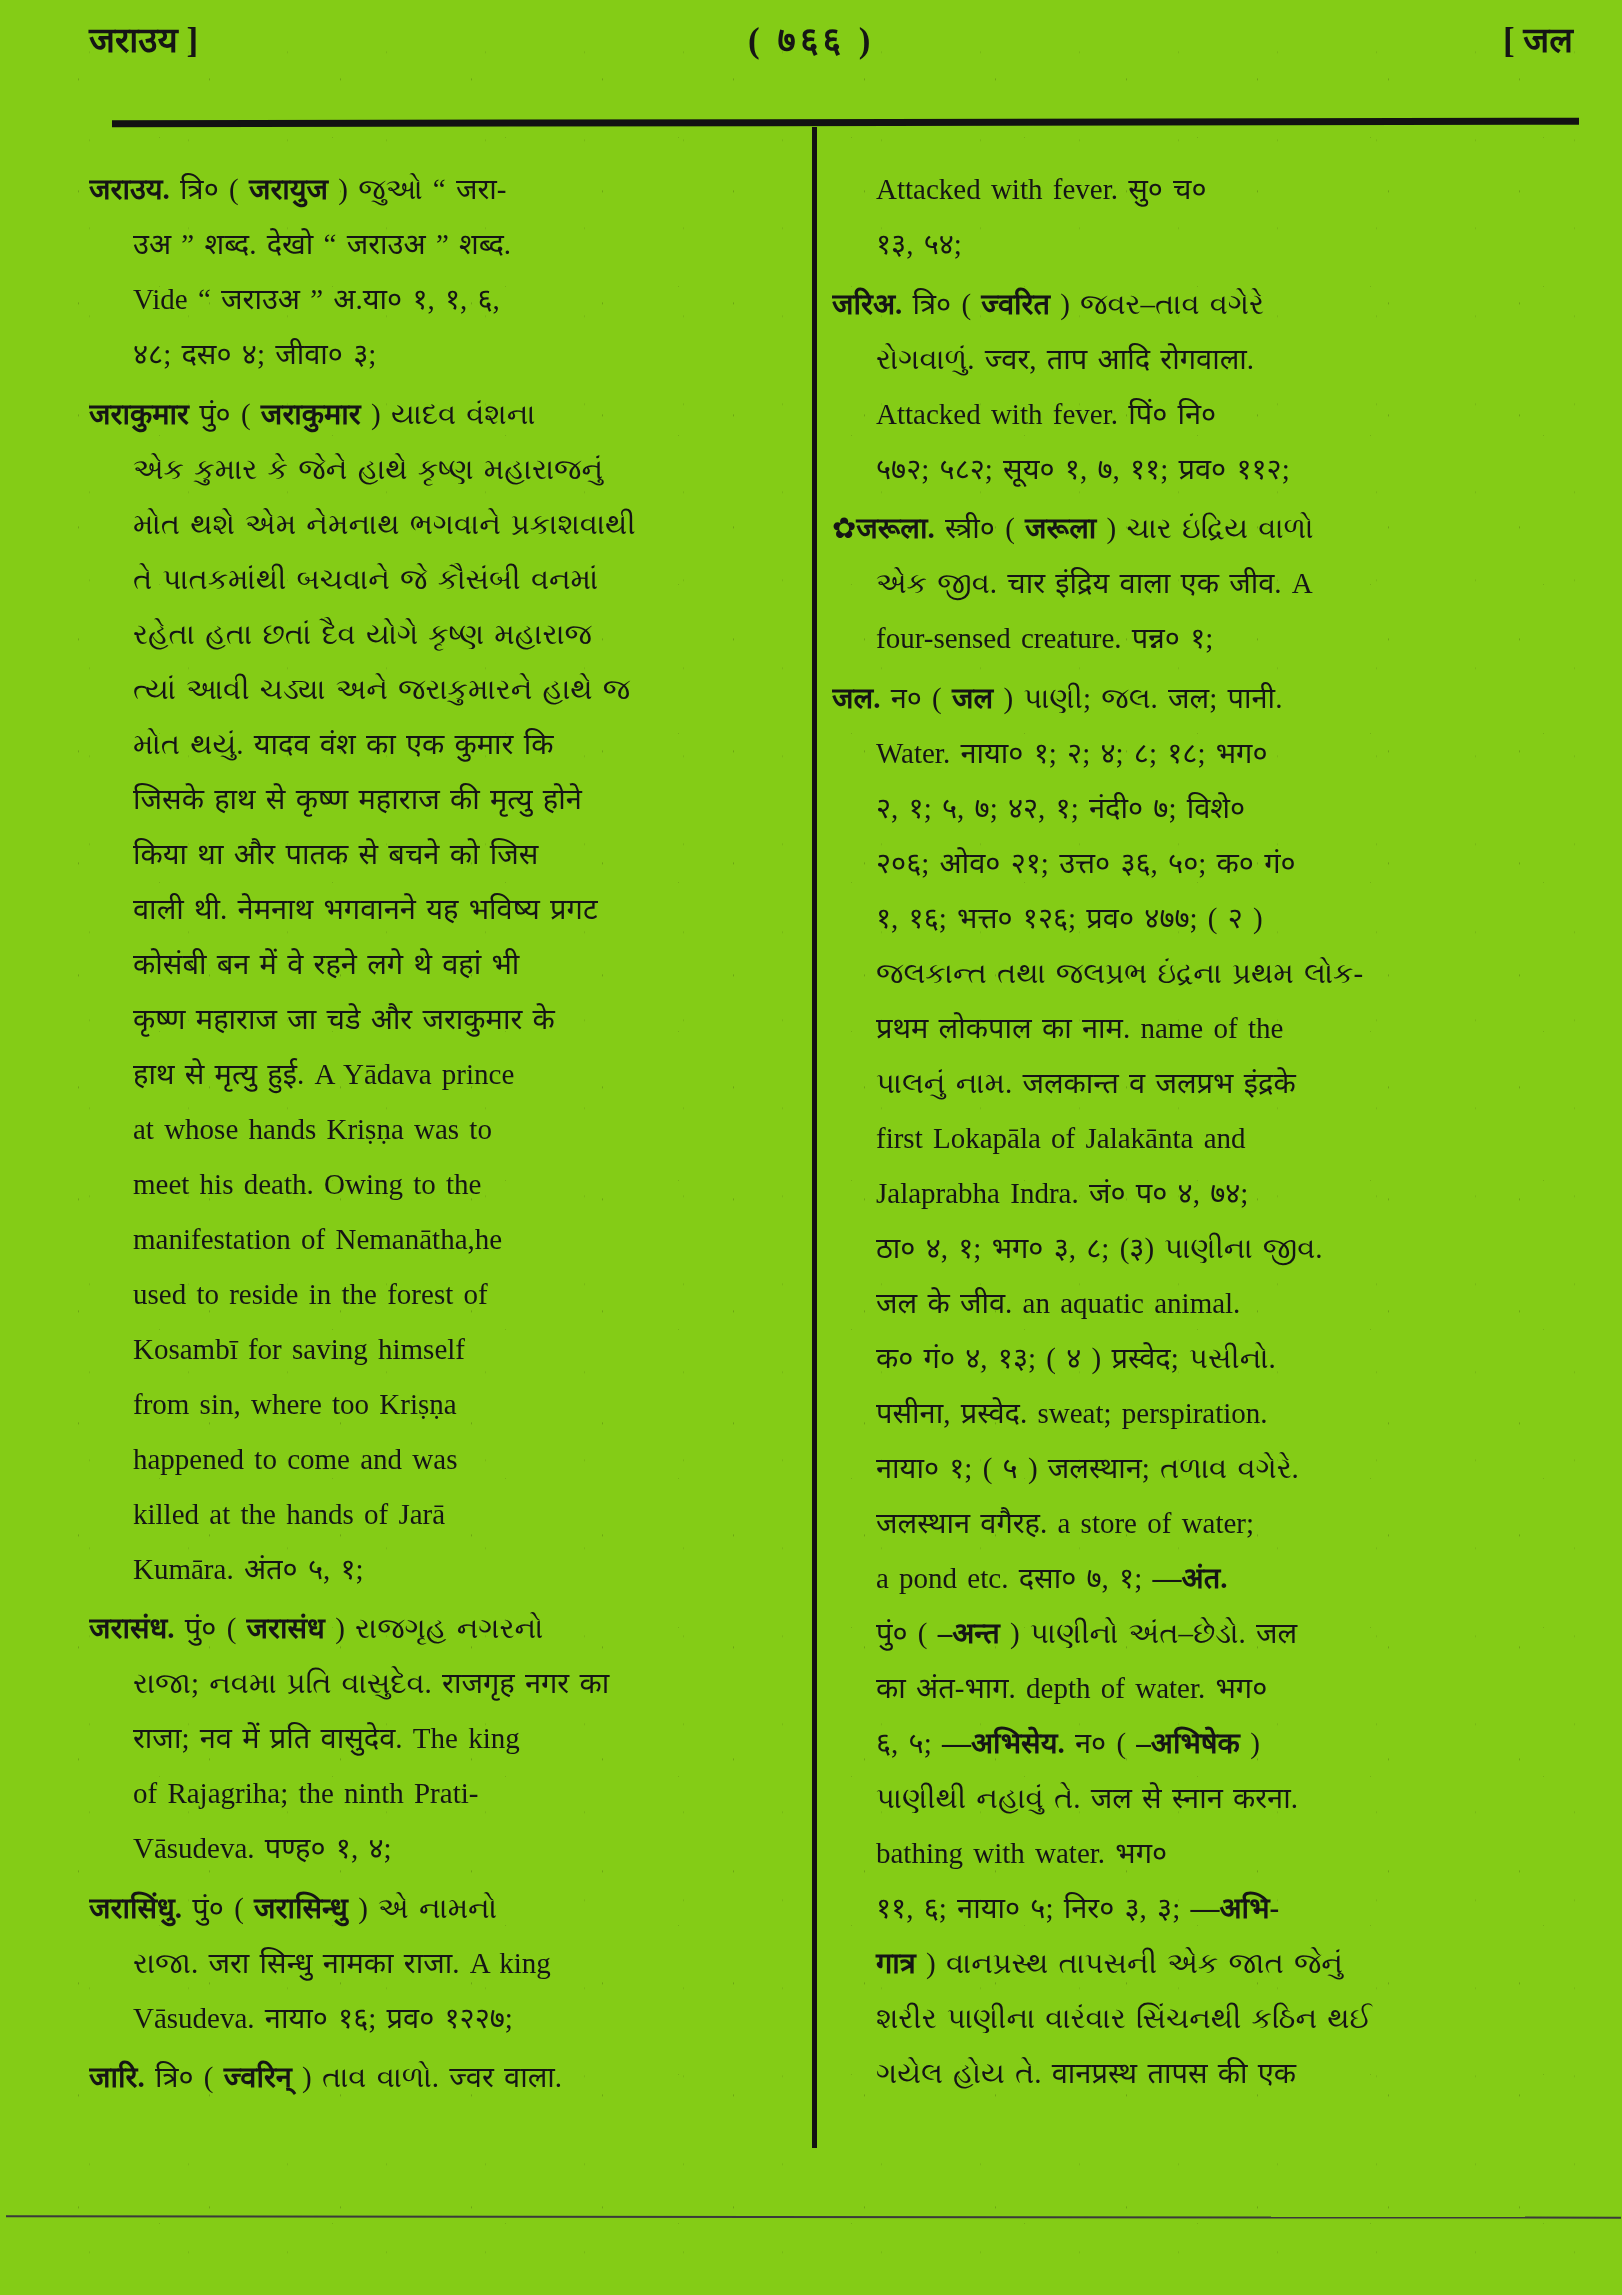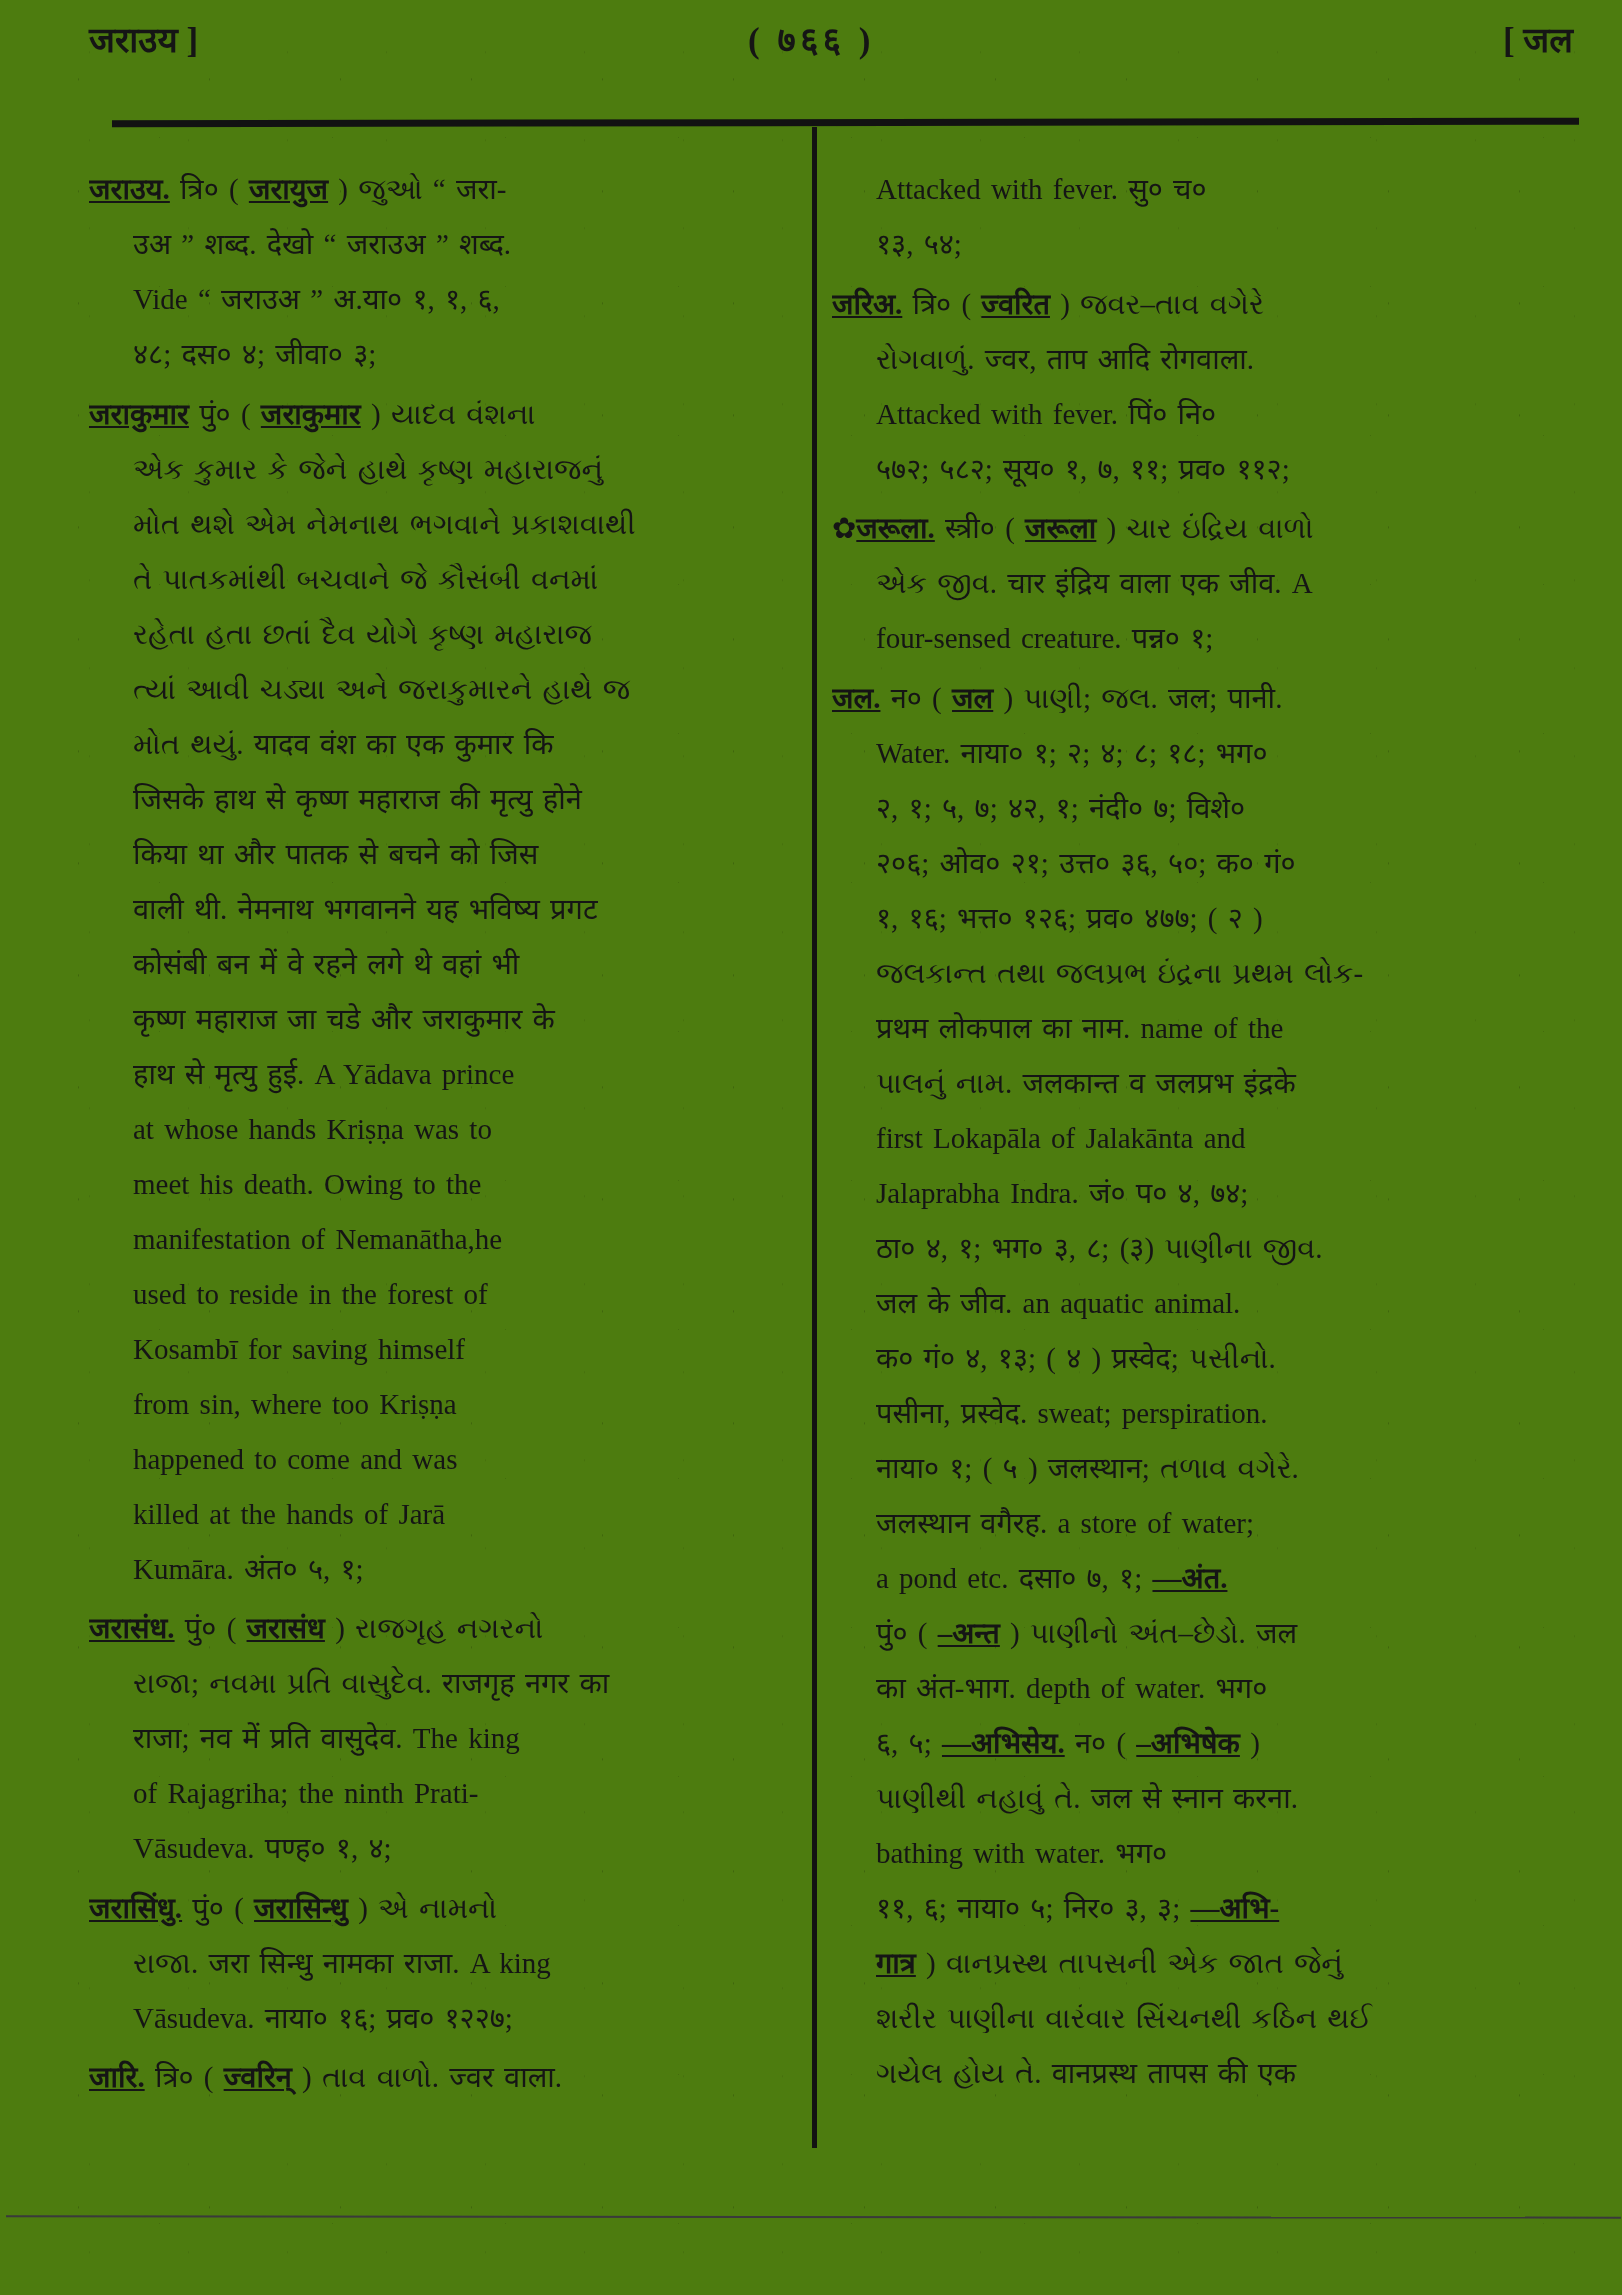--- a/index.html
+++ b/index.html
@@ -1,20 +1,20 @@
 <!DOCTYPE html>
 <html style="font-size:12px"><head>
 <meta charset="utf-8">
 <style>
   html,body{margin:0;padding:0;background:#e8e8e4;}
   .page{
     position:relative;
     width:1623px;height:2295px;
     margin:0 auto;
-    background:#4d7c0f;
+    background:#84cc16;
     color:#151515;
     font-family:"Liberation Serif","DejaVu Serif",serif;
     overflow:hidden;
   }
   
   .page::before{
     content:"";
     position:absolute;inset:0;
     background-image:
       radial-gradient(rgba(0,0,0,.5) 0.8px, transparent 1.1px),
@@ -36,21 +36,21 @@
     position:absolute;top:162px;
     font-size:29px;line-height:55px;
     white-space:nowrap;overflow:hidden;
     word-spacing:3px;
   }
   .col.left{left:89px;width:719px;}
   .col.right{left:832px;width:749px;}
   .entry{margin-bottom:4.5px;}
   .ln{height:55px;}
   .ln.ind{padding-left:44px;}
-  b{font-weight:bold;text-decoration:underline;}
+  b{font-weight:bold;}
 </style>
 </head>
 <body>
 
 <div class="page">
   <div class="hdr">
     <span class="hl">जराउय ]</span>
     <span class="hc">( ७६६ )</span>
     <span class="hr">[ जल</span>
   </div>

